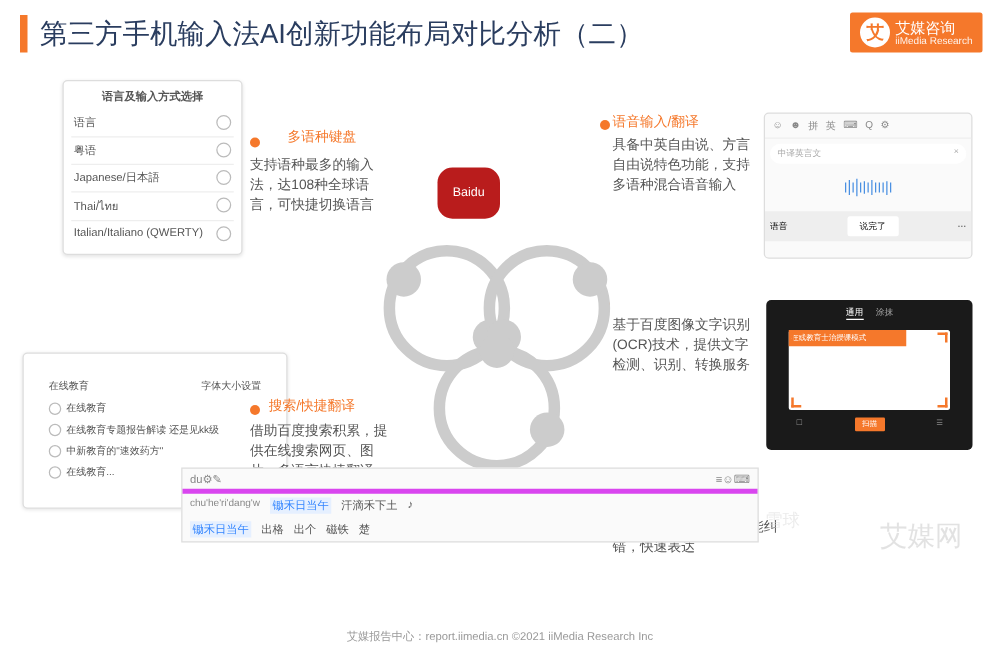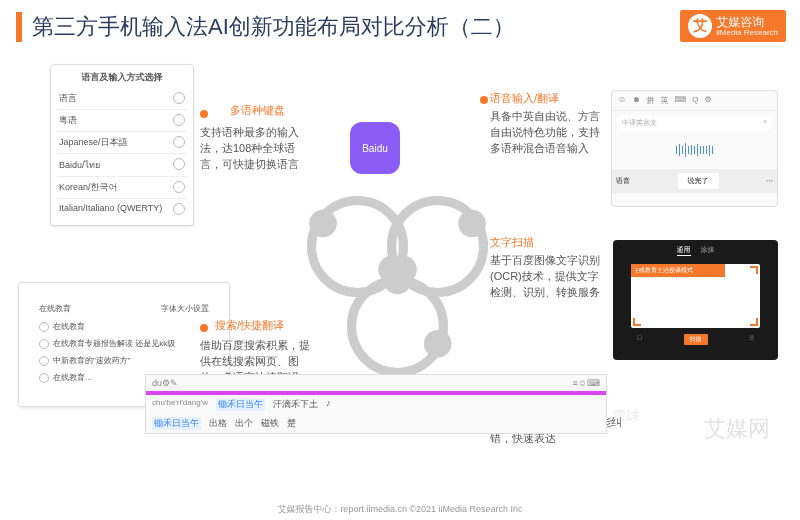--- a/index.html
+++ b/index.html
@@ -21,21 +21,21 @@
 .tabs{display:flex;justify-content:space-between;margin-bottom:4px;font-size:8px}
 .srow{padding:3px 0;font-size:8px;display:flex;align-items:center;gap:4px}
 .srow .c{width:8px;height:8px;border:1px solid #bbb;border-radius:50%}
 .feature{position:absolute;font-size:11px;color:#555;line-height:16px;width:110px}
 .feat-title{color:#f5782b;font-weight:normal;margin-bottom:2px}
 .f1t{top:48px;left:230px}.f1{top:70px;left:200px}
 .f2t{top:263px;left:215px}.f2{top:283px;left:200px}
 .f3t{top:36px;left:490px}.f3{top:54px;left:490px}
 .f4t{top:180px;left:490px}.f4{top:198px;left:490px}
 .f6{top:360px;left:490px;width:140px}
-.center-logo{position:absolute;top:68px;left:350px;width:50px;height:52px;background:#8b5cf6;border-radius:12px;display:flex;align-items:center;justify-content:center;color:#fff;font-size:10px}
+.center-logo{position:absolute;top:80px;left:350px;width:50px;height:41px;background:#b91c1c;border-radius:12px;display:flex;align-items:center;justify-content:center;color:#fff;font-size:10px}
 .node{position:absolute;width:115px;height:115px}
 .node svg{width:100%;height:100%}
 .n1{top:135px;left:300px}.n2{top:135px;left:380px}.n3{top:215px;left:340px}
 .dot{position:absolute;width:8px;height:8px;background:#f5782b;border-radius:50%}
 .d1{top:56px;left:200px}.d2{top:270px;left:200px}.d3{top:42px;left:480px}.d4{top:186px;left:480px}
 .pred-label{position:absolute;top:320px;left:365px;color:#f5782b;font-size:10px;font-weight:bold}
 .voice-panel{position:absolute;top:36px;right:22px;width:165px;height:115px;border:1px solid #ddd;border-radius:4px;background:#fafafa;font-size:8px}
 .vp-top{display:flex;gap:6px;padding:4px 6px;border-bottom:1px solid #eee;color:#888}
 .vp-input{background:#fff;margin:4px;border-radius:8px;padding:3px 6px;color:#aaa;font-size:7px}
 .vp-wave{height:30px;margin:4px;display:flex;align-items:center;justify-content:center}
@@ -83,25 +83,21 @@
       </div>
     <div class="lang-row">
         <span>粤语</span>
         <span class="circ"></span>
       </div>
     <div class="lang-row">
         <span>Japanese/日本語</span>
         <span class="circ"></span>
       </div>
     <div class="lang-row">
-        <span>Baidu/ไทย</span>
-        <span class="circ"></span>
-      </div>
-    <div class="lang-row">
-        <span>Korean/한국어</span>
+        <span>Thai/ไทย</span>
         <span class="circ"></span>
       </div>
     <div class="lang-row">
         <span>Italian/Italiano (QWERTY)</span>
         <span class="circ"></span>
       </div>
   </div>
 
   <div class="panel panel-search">
     <div class="tabs">
@@ -132,21 +128,20 @@
 
   <div class="dot d2"></div>
   <div class="feature f2t feat-title">搜索/快捷翻译</div>
   <div class="feature f2">借助百度搜索积累，提供在线搜索网页、图片、多语言快捷翻译</div>
 
   <div class="dot d3"></div>
   <div class="feature f3t feat-title">语音输入/翻译</div>
   <div class="feature f3">具备中英自由说、方言自由说特色功能，支持多语种混合语音输入</div>
 
   <div class="dot d4"></div>
-  <div class="feature f4t feat-title">文字扫描</div>
   <div class="feature f4">基于百度图像文字识别(OCR)技术，提供文字检测、识别、转换服务</div>
 
   <div class="pred-label">智能预测</div>
   <div class="feature f6">智能预测关联词语，智能纠错，快速表达</div>
 
   <div class="center-logo">Baidu</div>
   <div class="node n1"><svg viewBox="0 0 100 100">
         <circle cx="50" cy="50" r="40" fill="none" stroke="#ccc" stroke-width="8"></circle>
         <circle cx="20" cy="30" r="12" fill="#ccc"></circle>
         <circle cx="80" cy="70" r="12" fill="#ccc"></circle>

